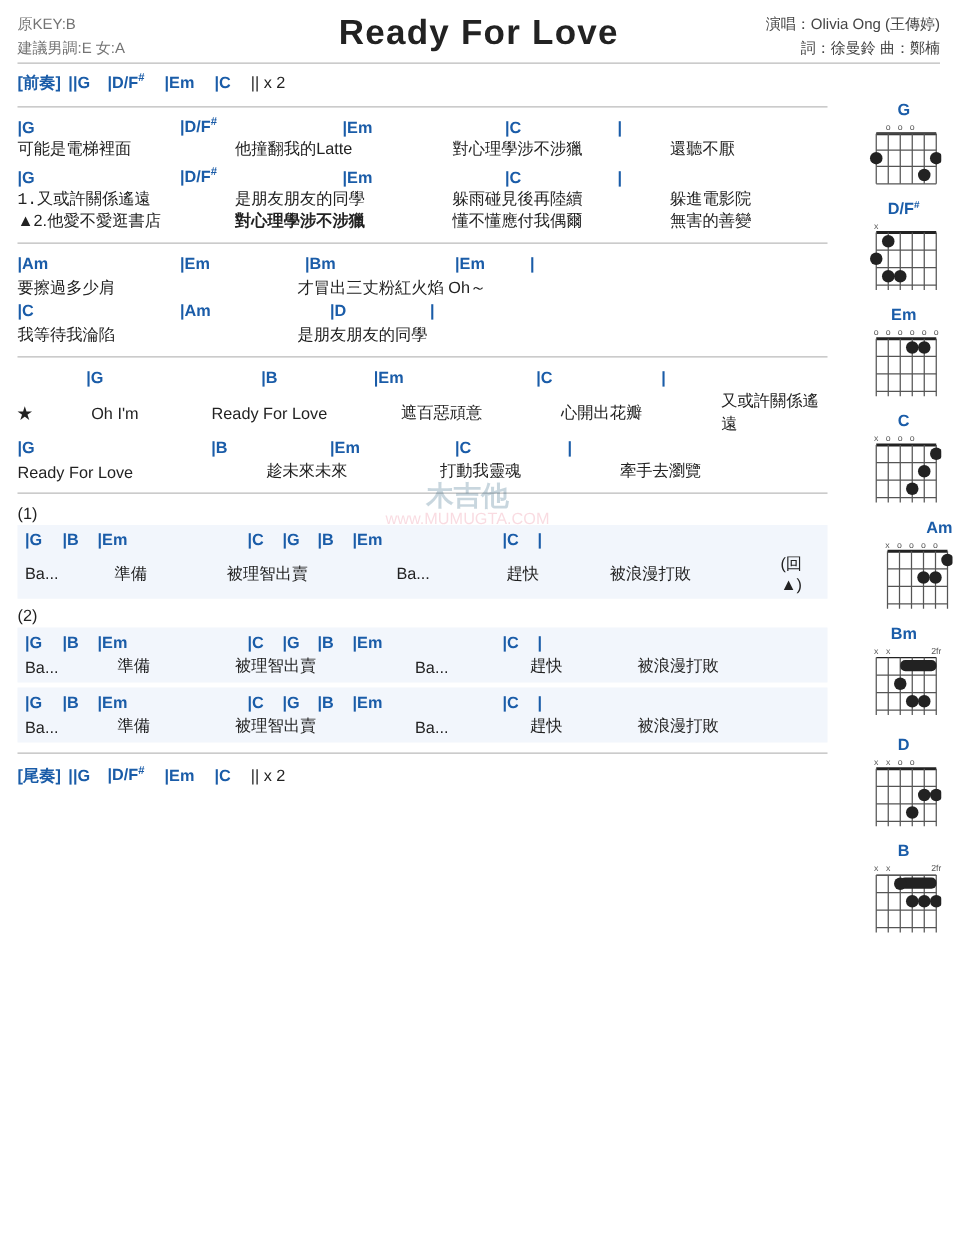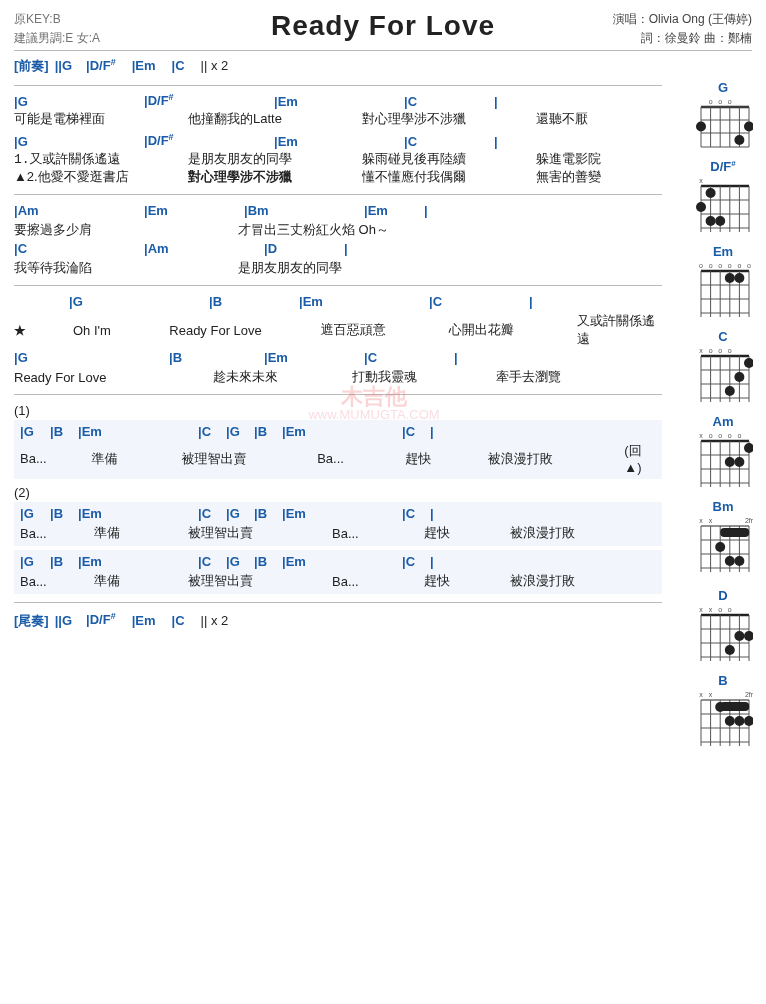--- a/index.html
+++ b/index.html
@@ -185,21 +185,21 @@
     <div class="meta-right">
       <div>演唱：Olivia Ong (王傳婷)</div>
       <div>詞：徐曼鈴  曲：鄭楠</div>
     </div>
   </div>
 
   <hr class="divider">
 
   <div class="content-area">
 
-    <div class="watermark" style="top:340px;left:360px;font-size:22px;color:#ef4444;opacity:0.22;position:absolute;z-index:10;pointer-events:none;transform:translate(-50%,-50%);">木吉他</div>
+    <div class="watermark" style="top:340px;left:360px;font-size:22px;color:#0c4a6e;opacity:0.22;position:absolute;z-index:10;pointer-events:none;transform:translate(-50%,-50%);">木吉他</div>
     <div style="position:absolute;top:340px;left:360px;opacity:0.18;font-size:13px;color:#e04060;z-index:10;pointer-events:none;transform:translate(-50%,10px);">www.MUMUGTA.COM</div>
 
     <div class="intro-line" style="margin-bottom:10px;">
       <span class="bracket">[前奏]</span>
       <span class="chord" style="margin-left:6px;">||G</span>
       <span style="margin-left:10px;" class="chord">|D/F<sup>#</sup></span>
       <span style="margin-left:12px;" class="chord">|Em</span>
       <span style="margin-left:12px;" class="chord">|C</span>
       <span style="margin-left:12px;">|| x 2</span>
     </div>
@@ -486,21 +486,21 @@
         <line x1="56" y1="10" x2="56" y2="56" stroke="#555" stroke-width="1"></line>
         <line x1="8" y1="24" x2="56" y2="24" stroke="#555" stroke-width="1"></line>
         <line x1="8" y1="38" x2="56" y2="38" stroke="#555" stroke-width="1"></line>
         <line x1="8" y1="52" x2="56" y2="52" stroke="#555" stroke-width="1"></line>
         <circle cx="56" cy="17" r="5" fill="#222"></circle>
         <circle cx="46.4" cy="31" r="5" fill="#222"></circle>
         <circle cx="36.8" cy="45" r="5" fill="#222"></circle>
       </svg>
     </div>
 
-    <div class="chord-diagram" style="margin-bottom:10px;">
+    <div class="chord-diagram" style="margin-bottom:10px;align-items:flex-end;">
       <div class="cd-name">Am</div>
       <svg width="60" height="58">
         <text x="8" y="7" text-anchor="middle" font-size="7" fill="#555">x</text>
         <text x="17.6" y="7" text-anchor="middle" font-size="7" fill="#555">o</text>
         <text x="27.2" y="7" text-anchor="middle" font-size="7" fill="#555">o</text>
         <text x="36.8" y="7" text-anchor="middle" font-size="7" fill="#555">o</text>
         <text x="46.4" y="7" text-anchor="middle" font-size="7" fill="#555">o</text>
         <line x1="8" y1="10" x2="56" y2="10" stroke="#222" stroke-width="2.5"></line>
         <line x1="8" y1="10" x2="8" y2="56" stroke="#555" stroke-width="1"></line>
         <line x1="17.6" y1="10" x2="17.6" y2="56" stroke="#555" stroke-width="1"></line>

